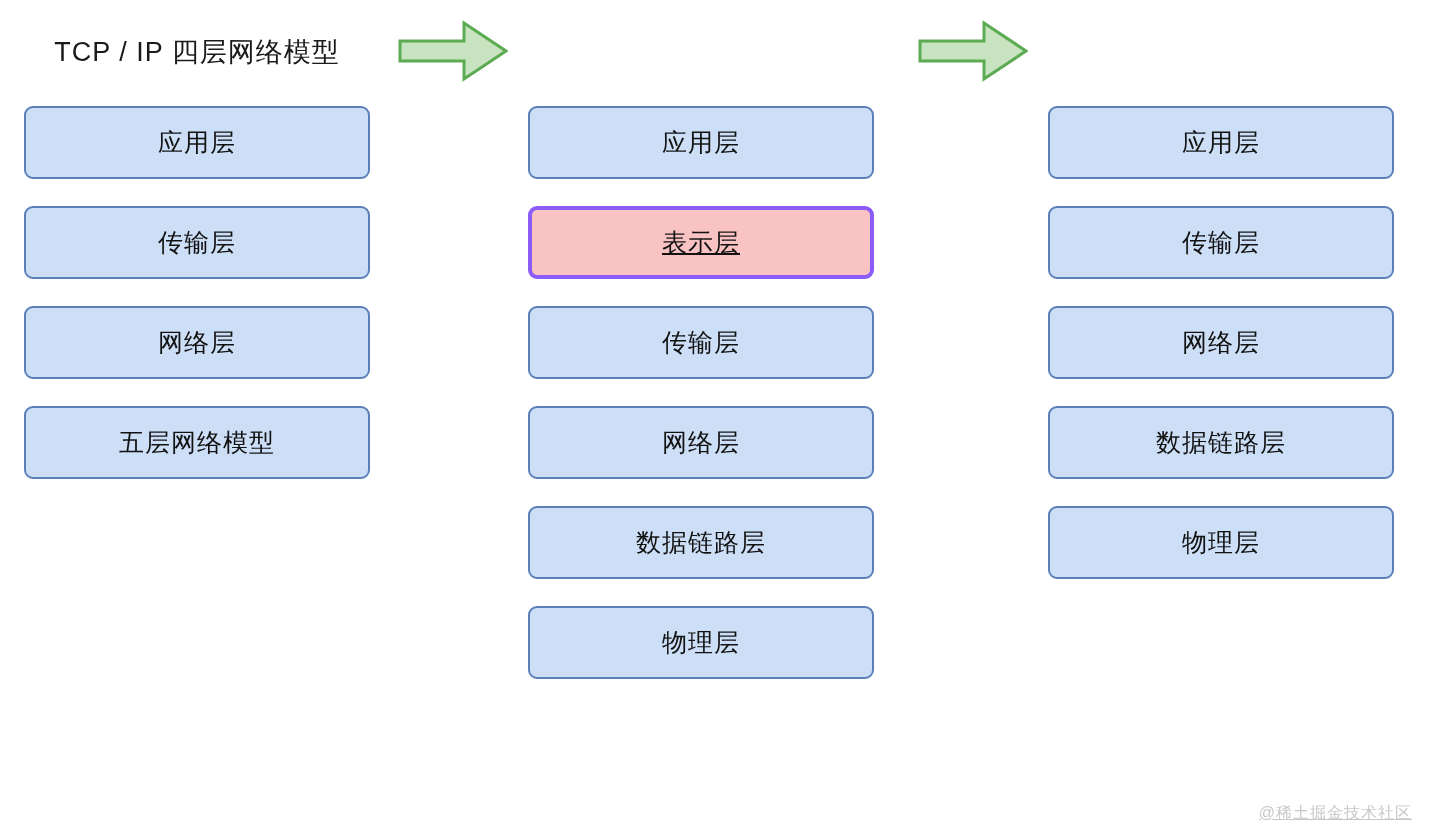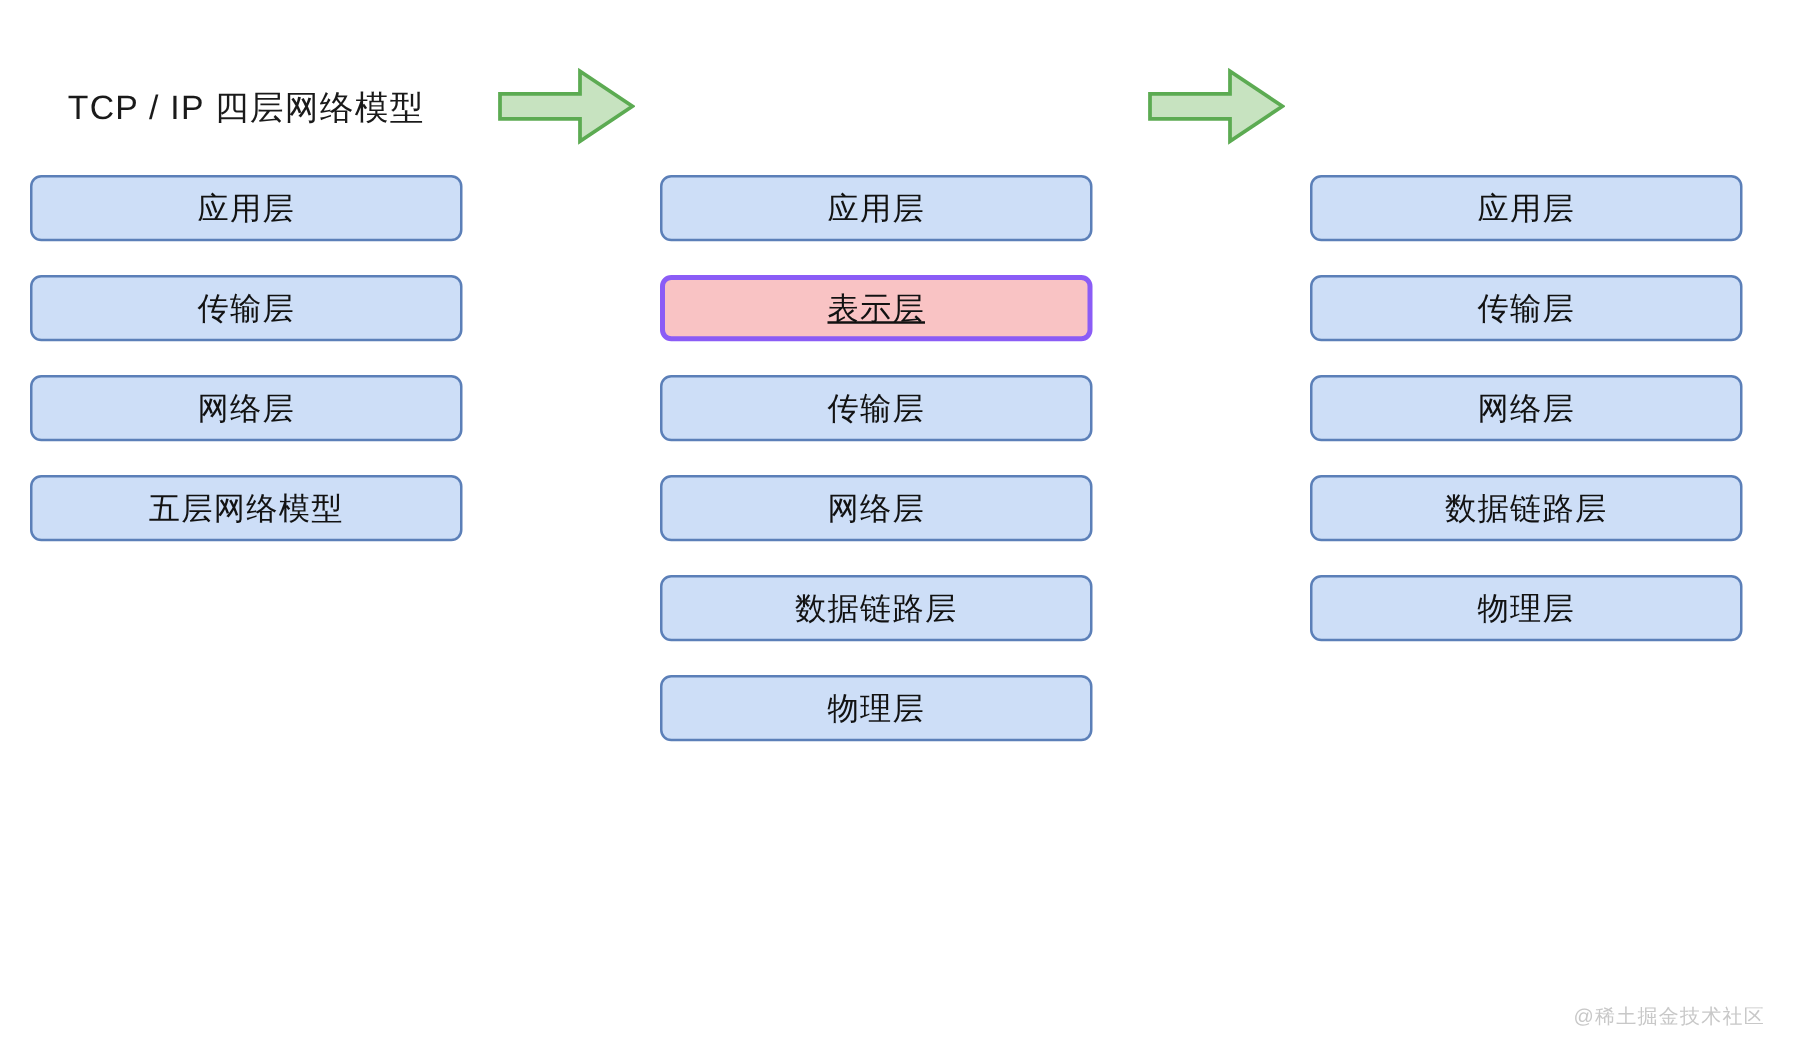--- a/index.html
+++ b/index.html
@@ -12,21 +12,20 @@
     height: 838px;
     position: relative;
     overflow: hidden;
     font-family: "Liberation Sans", "DejaVu Sans", sans-serif;
     color: #1a1a1a;
   }
 
   .canvas {
     position: absolute;
     inset: 0;
-    margin-top: 34px;
   }
 
   
   .col-title {
     position: absolute;
     height: 60px;
     line-height: 60px;
     font-size: 27px;
     letter-spacing: 1px;
     color: #1a1a1a;
@@ -54,21 +53,21 @@
     top: 106px;
     width: 346px;
   }
   .column-1 { left: 24px; }
   .column-2 { left: 528px; }
   .column-3 { left: 1048px; }
 
   .layer-box {
     box-sizing: border-box;
     width: 346px;
-    height: 53px;
+    height: 73px;
     margin-bottom: 27px;
     border-radius: 9px;
     display: flex;
     align-items: center;
     justify-content: center;
     font-size: 25px;
     letter-spacing: 1px;
     color: #121212;
   }
   .layer-box.blue {
@@ -83,20 +82,21 @@
 
   
   .watermark {
     position: absolute;
     right: 24px;
     bottom: 14px;
     font-size: 16px;
     color: #c8c8c8;
     letter-spacing: 1px;
     white-space: nowrap;
+    text-decoration: underline;
   }
 </style>
 </head>
 <body>
 
 <div class="canvas">
 
   <div class="col-title col-title-1">TCP / IP  四层网络模型</div>
 
 

